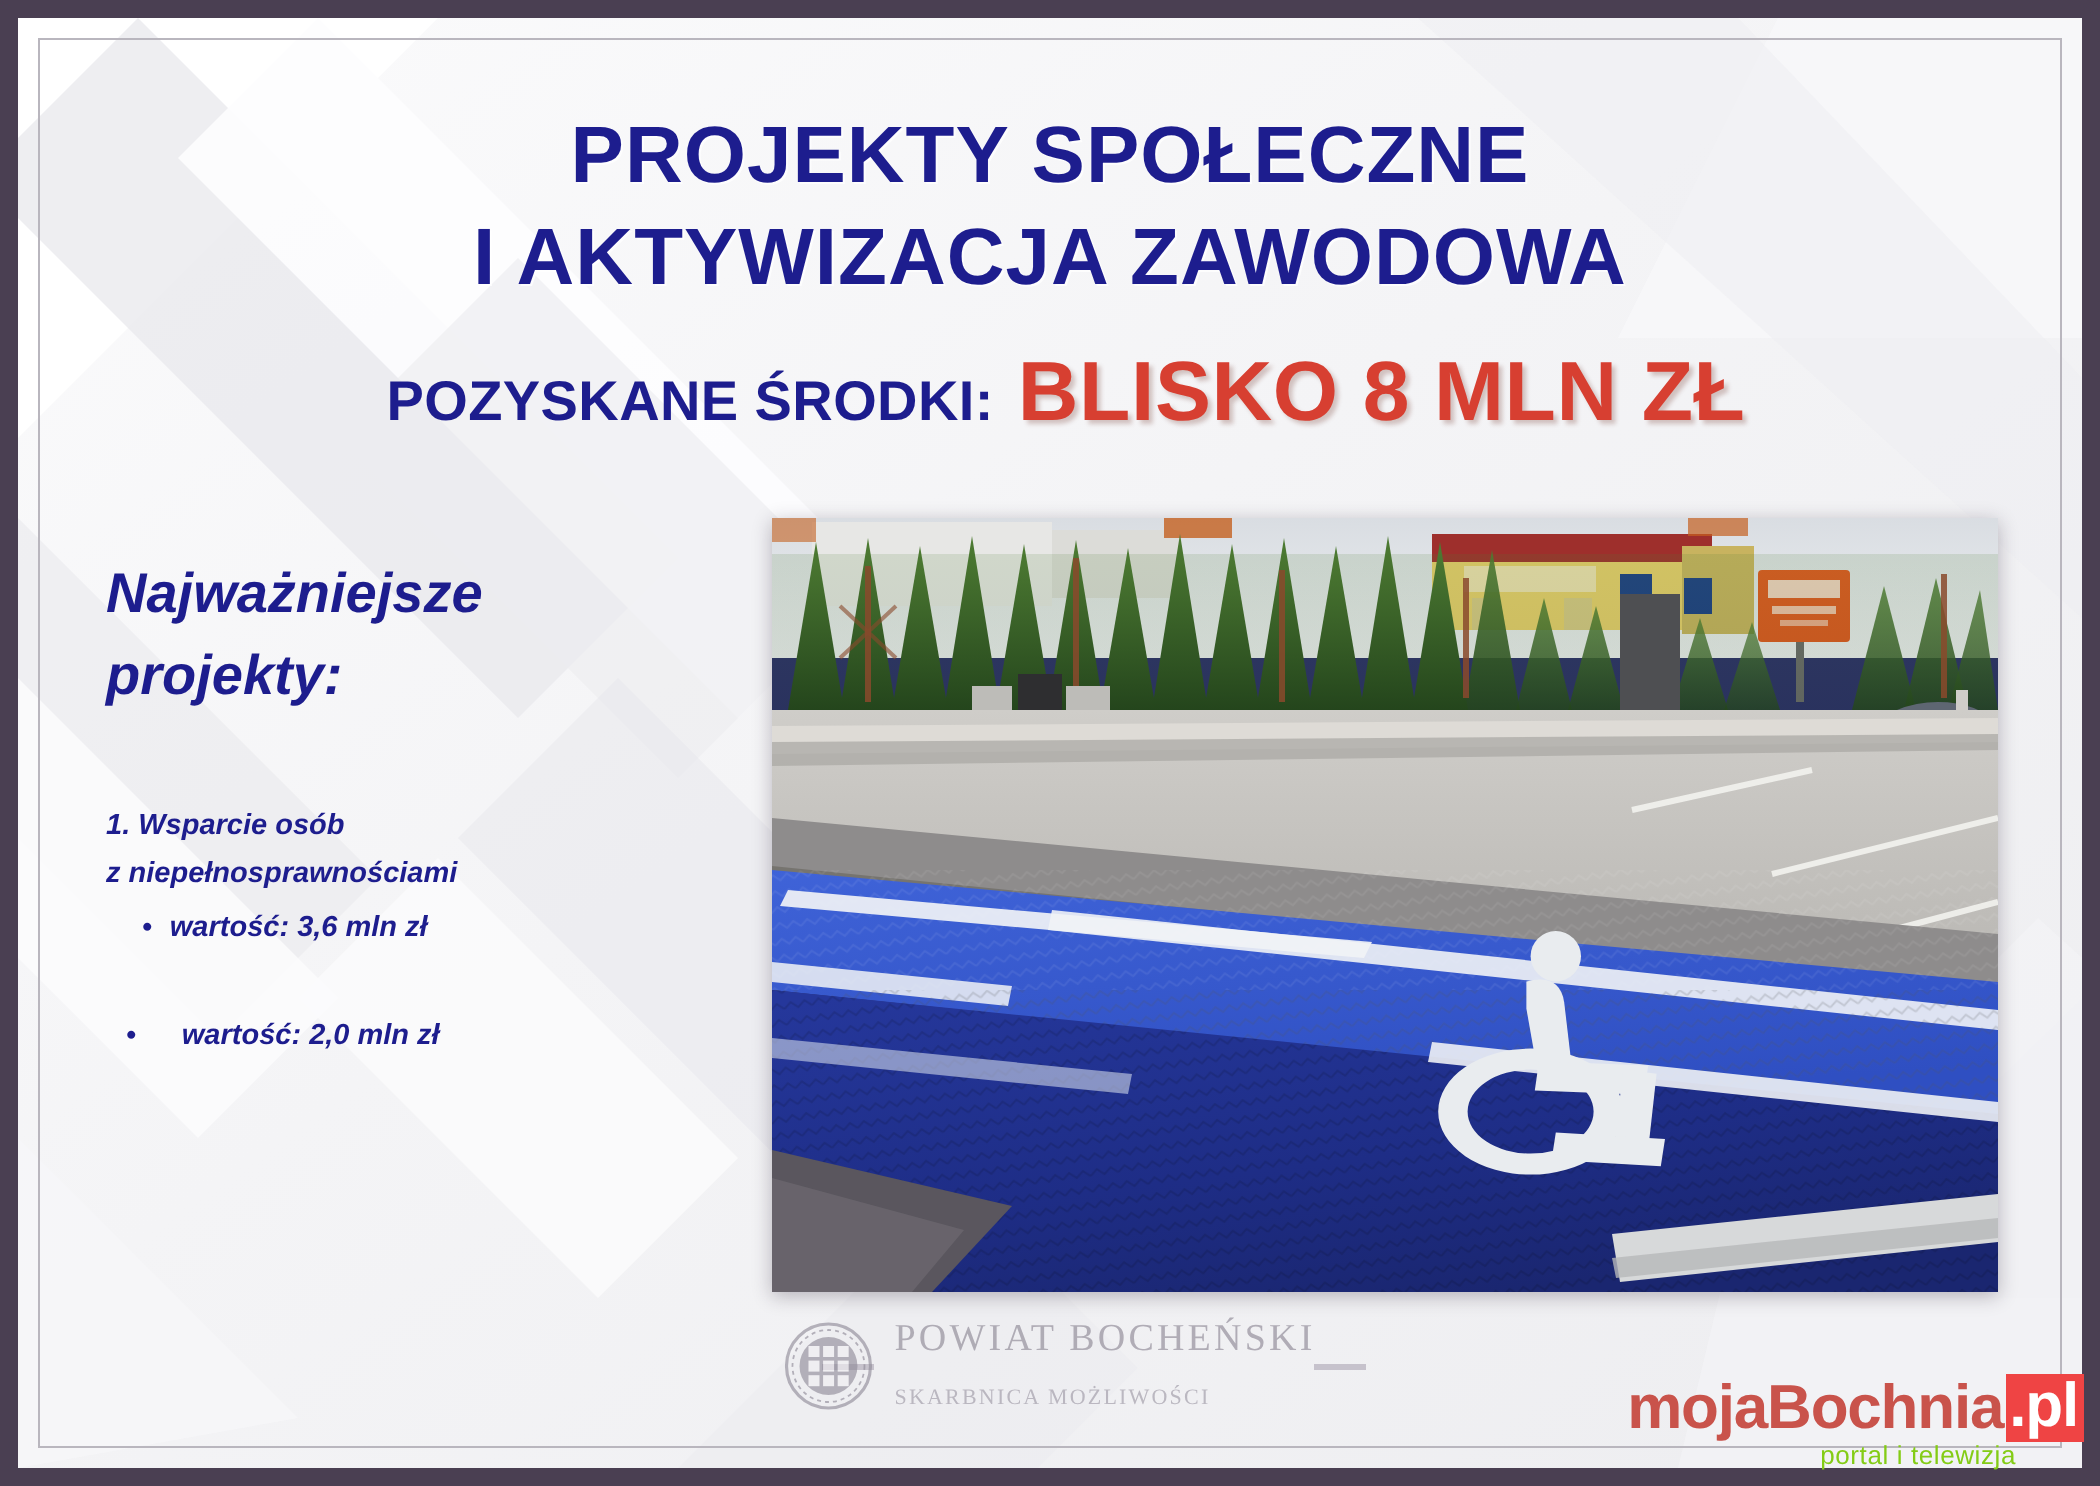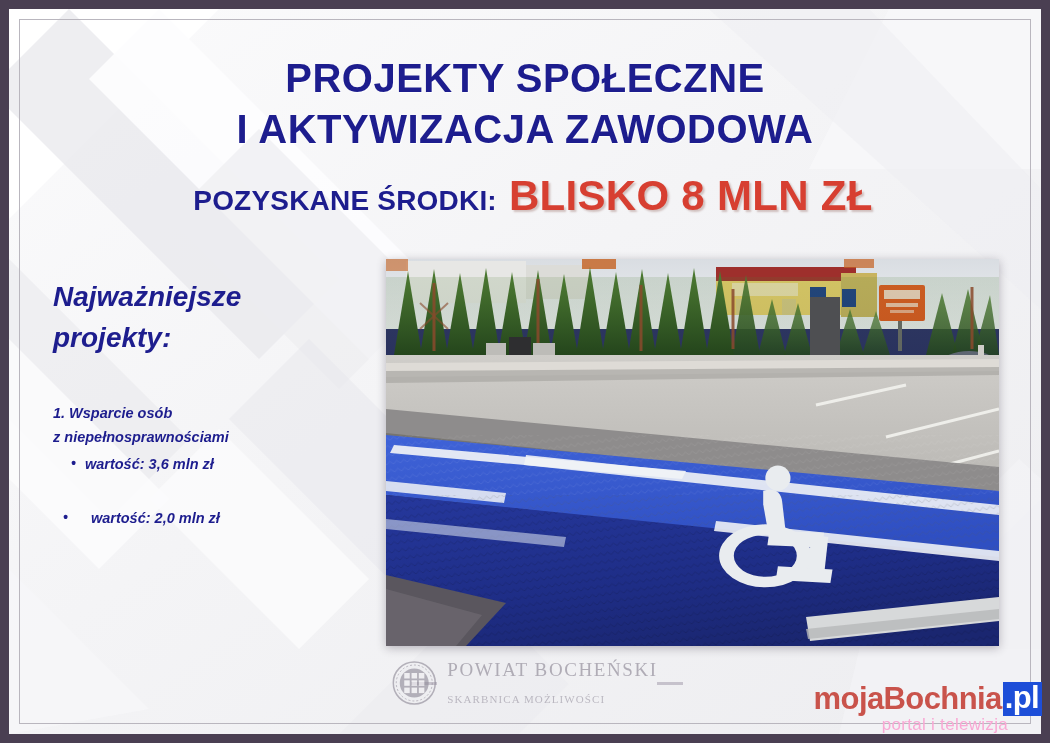--- a/index.html
+++ b/index.html
@@ -224,29 +224,29 @@
     color: #c9534b;
     letter-spacing: -0.6px;
     line-height: 0.98;
   }
   .moja-tld {
     font-family: "Liberation Sans", sans-serif;
     font-weight: bold;
     font-size: 31px;
     line-height: 0.98;
     color: #ffffff;
-    background: #1d4ed8;
+    background: #ef4444;
     padding: 1px 3px 3px 2px;
     letter-spacing: -0.6px;
     margin-left: 1px;
   }
   .moja-sub {
     font-family: "Liberation Sans", sans-serif;
-    font-size: 17px;
-    color: #f9a8d4;
+    font-size: 13px;
+    color: #84cc16;
     letter-spacing: 0.3px;
     margin-top: -1px;
     padding-right: 34px;
   }
 </style>
 </head>
 <body>
 
 <div class="slide">
 

